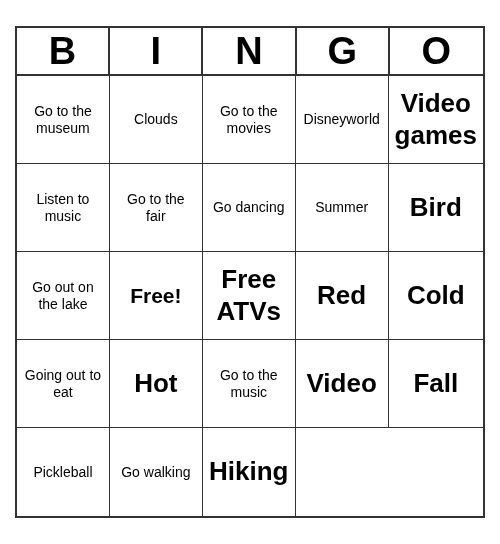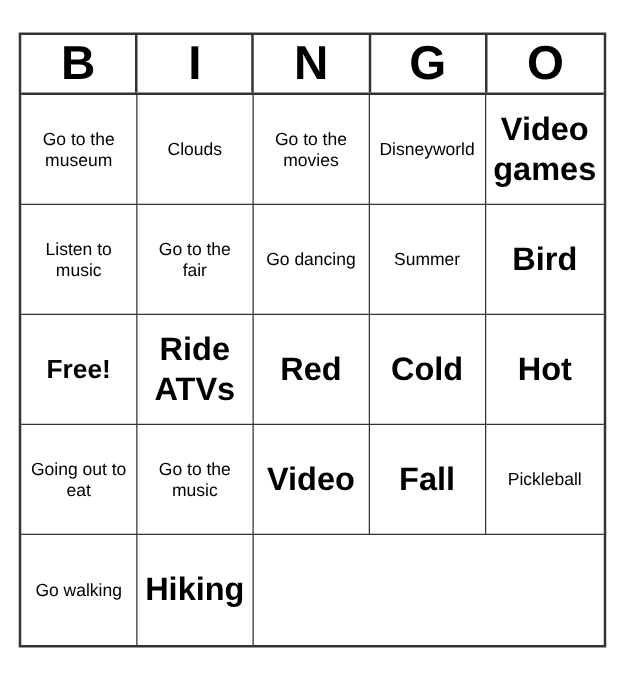--- a/index.html
+++ b/index.html
@@ -95,26 +95,27 @@
   <div class="bingo-cell">Go to the museum</div>
       <div class="bingo-cell">Clouds</div>
       <div class="bingo-cell">Go to the movies</div>
       <div class="bingo-cell">Disneyworld</div>
       <div class="bingo-cell large-text">Video games</div>
       <div class="bingo-cell">Listen to music</div>
       <div class="bingo-cell">Go to the fair</div>
       <div class="bingo-cell">Go dancing</div>
       <div class="bingo-cell">Summer</div>
       <div class="bingo-cell large-text">Bird</div>
+      <div class="bingo-cell">Go out on the lake</div>
       <div class="bingo-cell free">Free!</div>
-      <div class="bingo-cell large-text">Ride ATVs</div>
+      <div class="bingo-cell large-text">Free ATVs</div>
       <div class="bingo-cell large-text">Red</div>
       <div class="bingo-cell large-text">Cold</div>
+      <div class="bingo-cell">Going out to eat</div>
       <div class="bingo-cell large-text">Hot</div>
-      <div class="bingo-cell">Going out to eat</div>
       <div class="bingo-cell">Go to the music</div>
       <div class="bingo-cell large-text">Video</div>
       <div class="bingo-cell large-text">Fall</div>
       <div class="bingo-cell">Pickleball</div>
       <div class="bingo-cell">Go walking</div>
       <div class="bingo-cell large-text">Hiking</div>
     </div>
 </div>
 
 </body></html>

